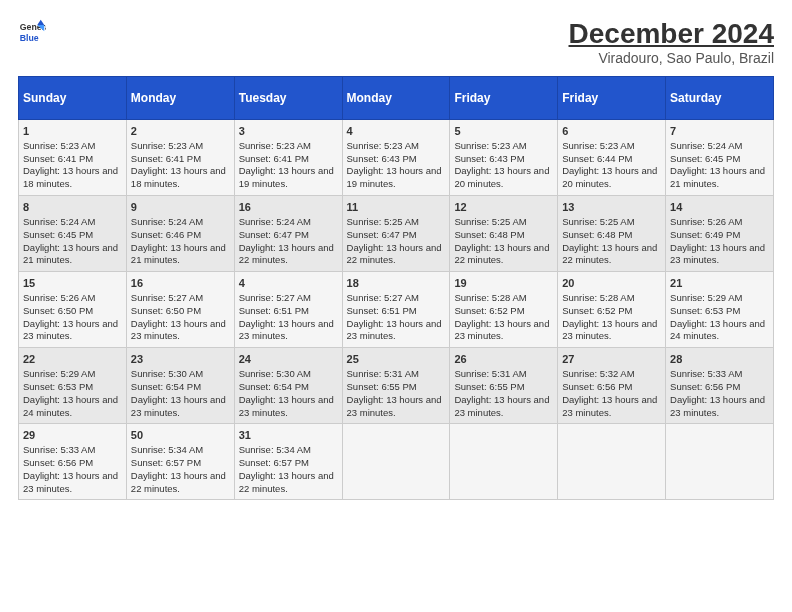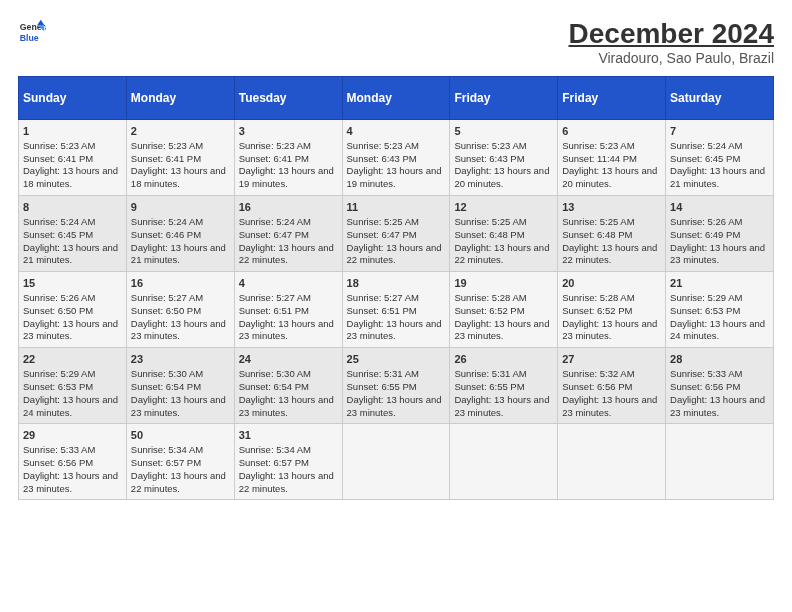--- a/index.html
+++ b/index.html
@@ -146,21 +146,21 @@
           </td>
           <td>
             <span class="day-num">5</span>
             <div>Sunrise: 5:23 AM</div>
             <div>Sunset: 6:43 PM</div>
             <div>Daylight: 13 hours and 20 minutes.</div>
           </td>
           <td>
             <span class="day-num">6</span>
             <div>Sunrise: 5:23 AM</div>
-            <div>Sunset: 11:44 PM</div>
+            <div>Sunset: 6:44 PM</div>
             <div>Daylight: 13 hours and 20 minutes.</div>
           </td>
           <td>
             <span class="day-num">7</span>
             <div>Sunrise: 5:24 AM</div>
             <div>Sunset: 6:45 PM</div>
             <div>Daylight: 13 hours and 21 minutes.</div>
           </td>
         </tr>
         <tr>

